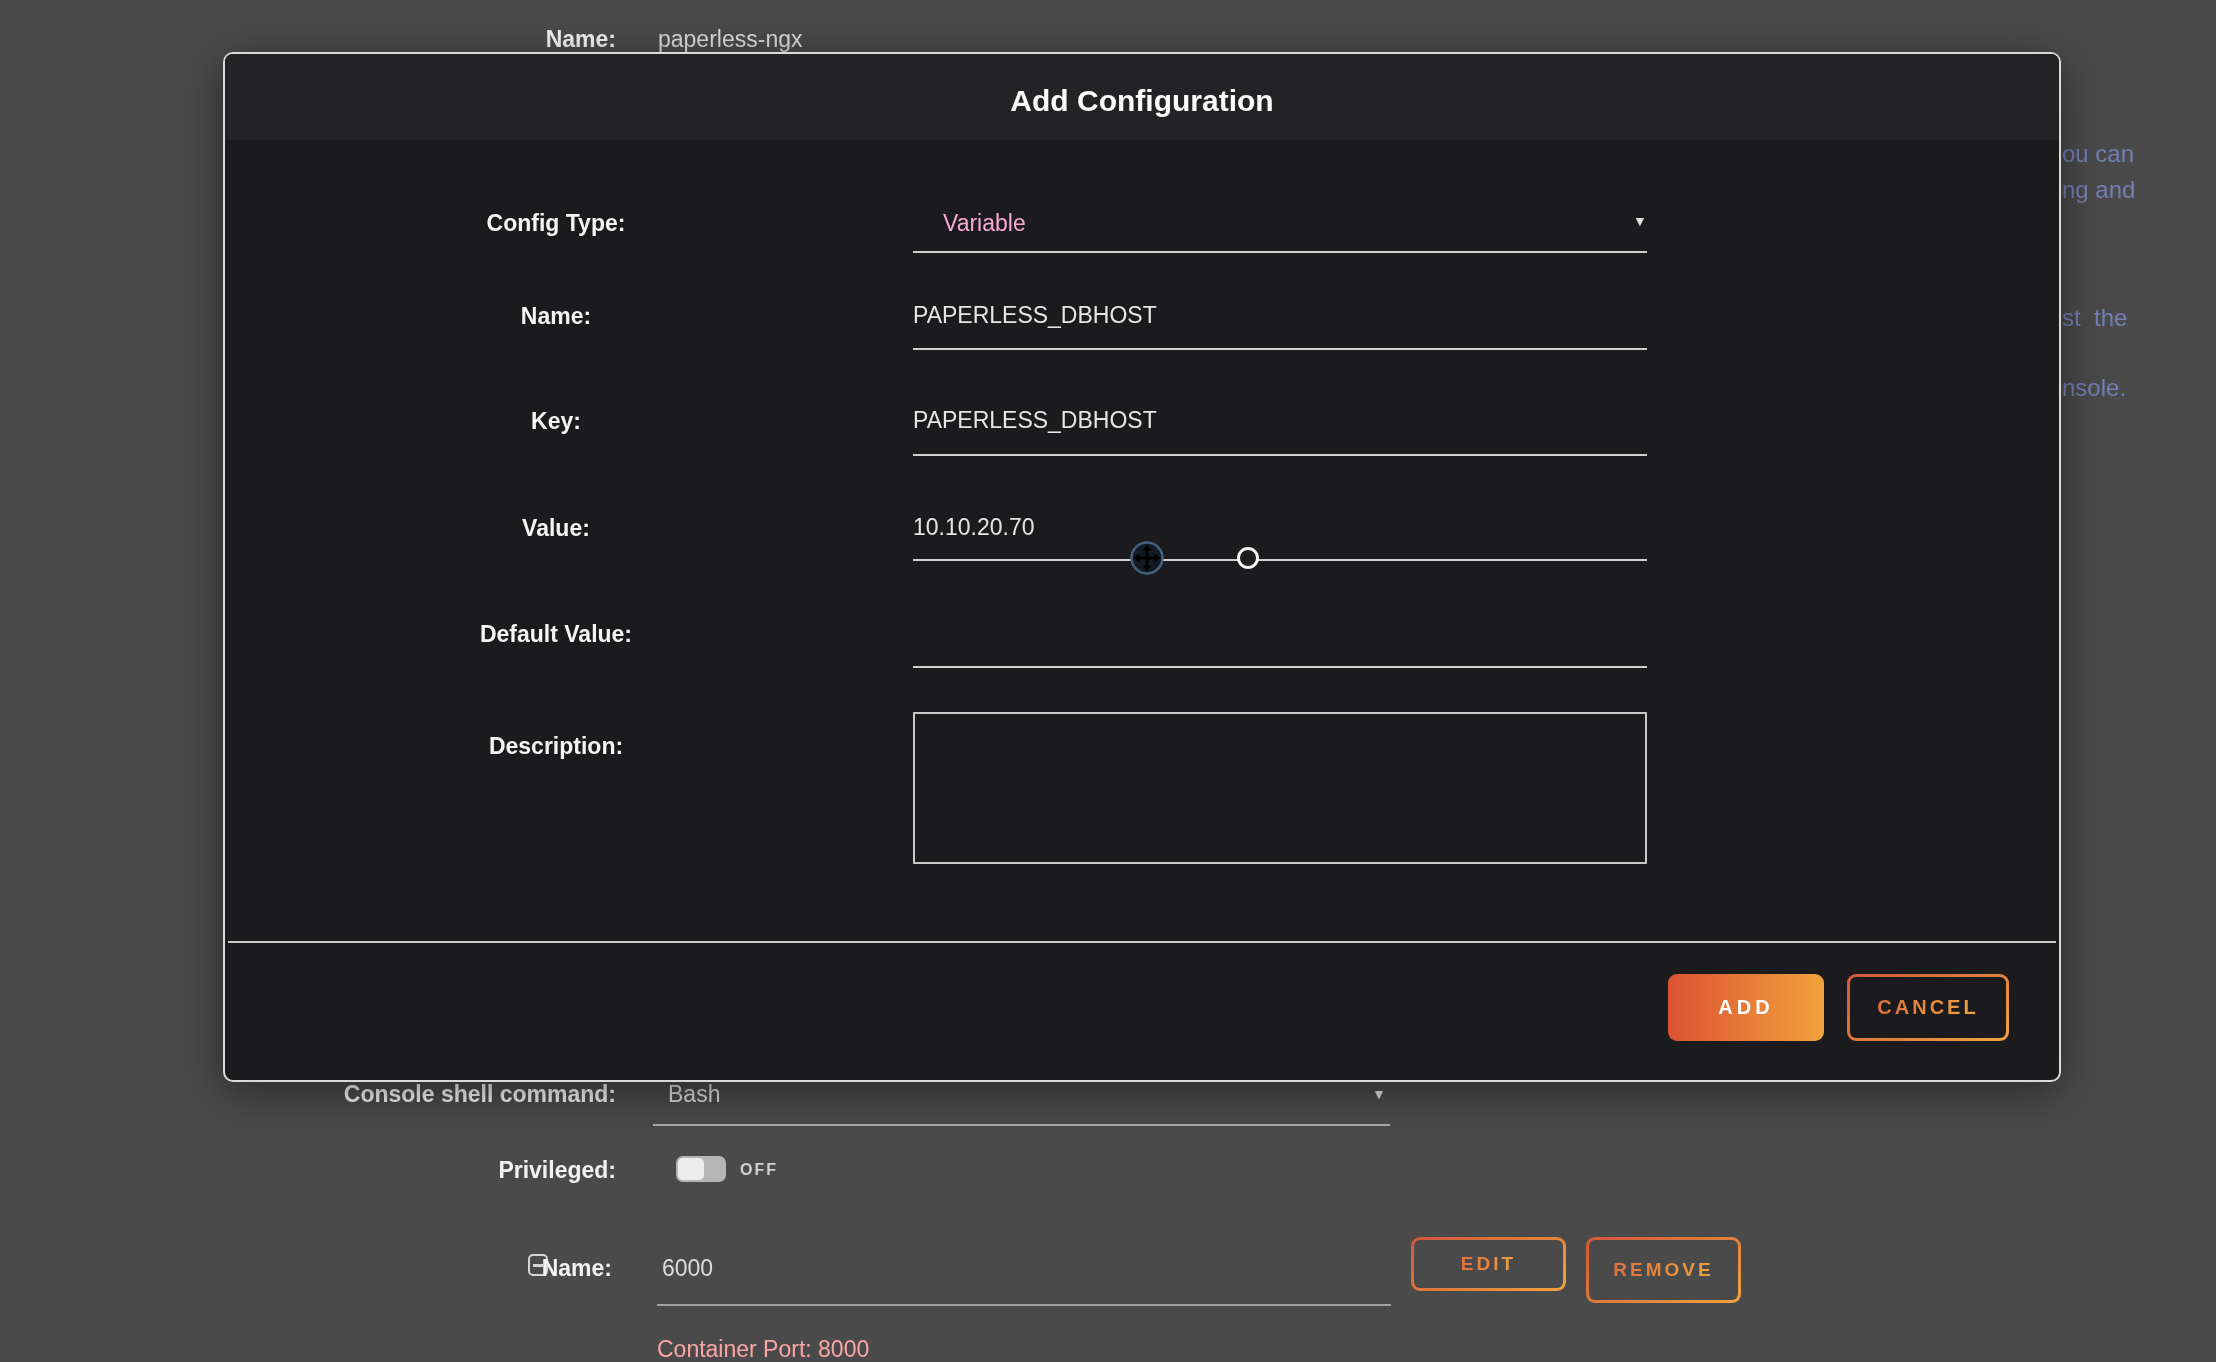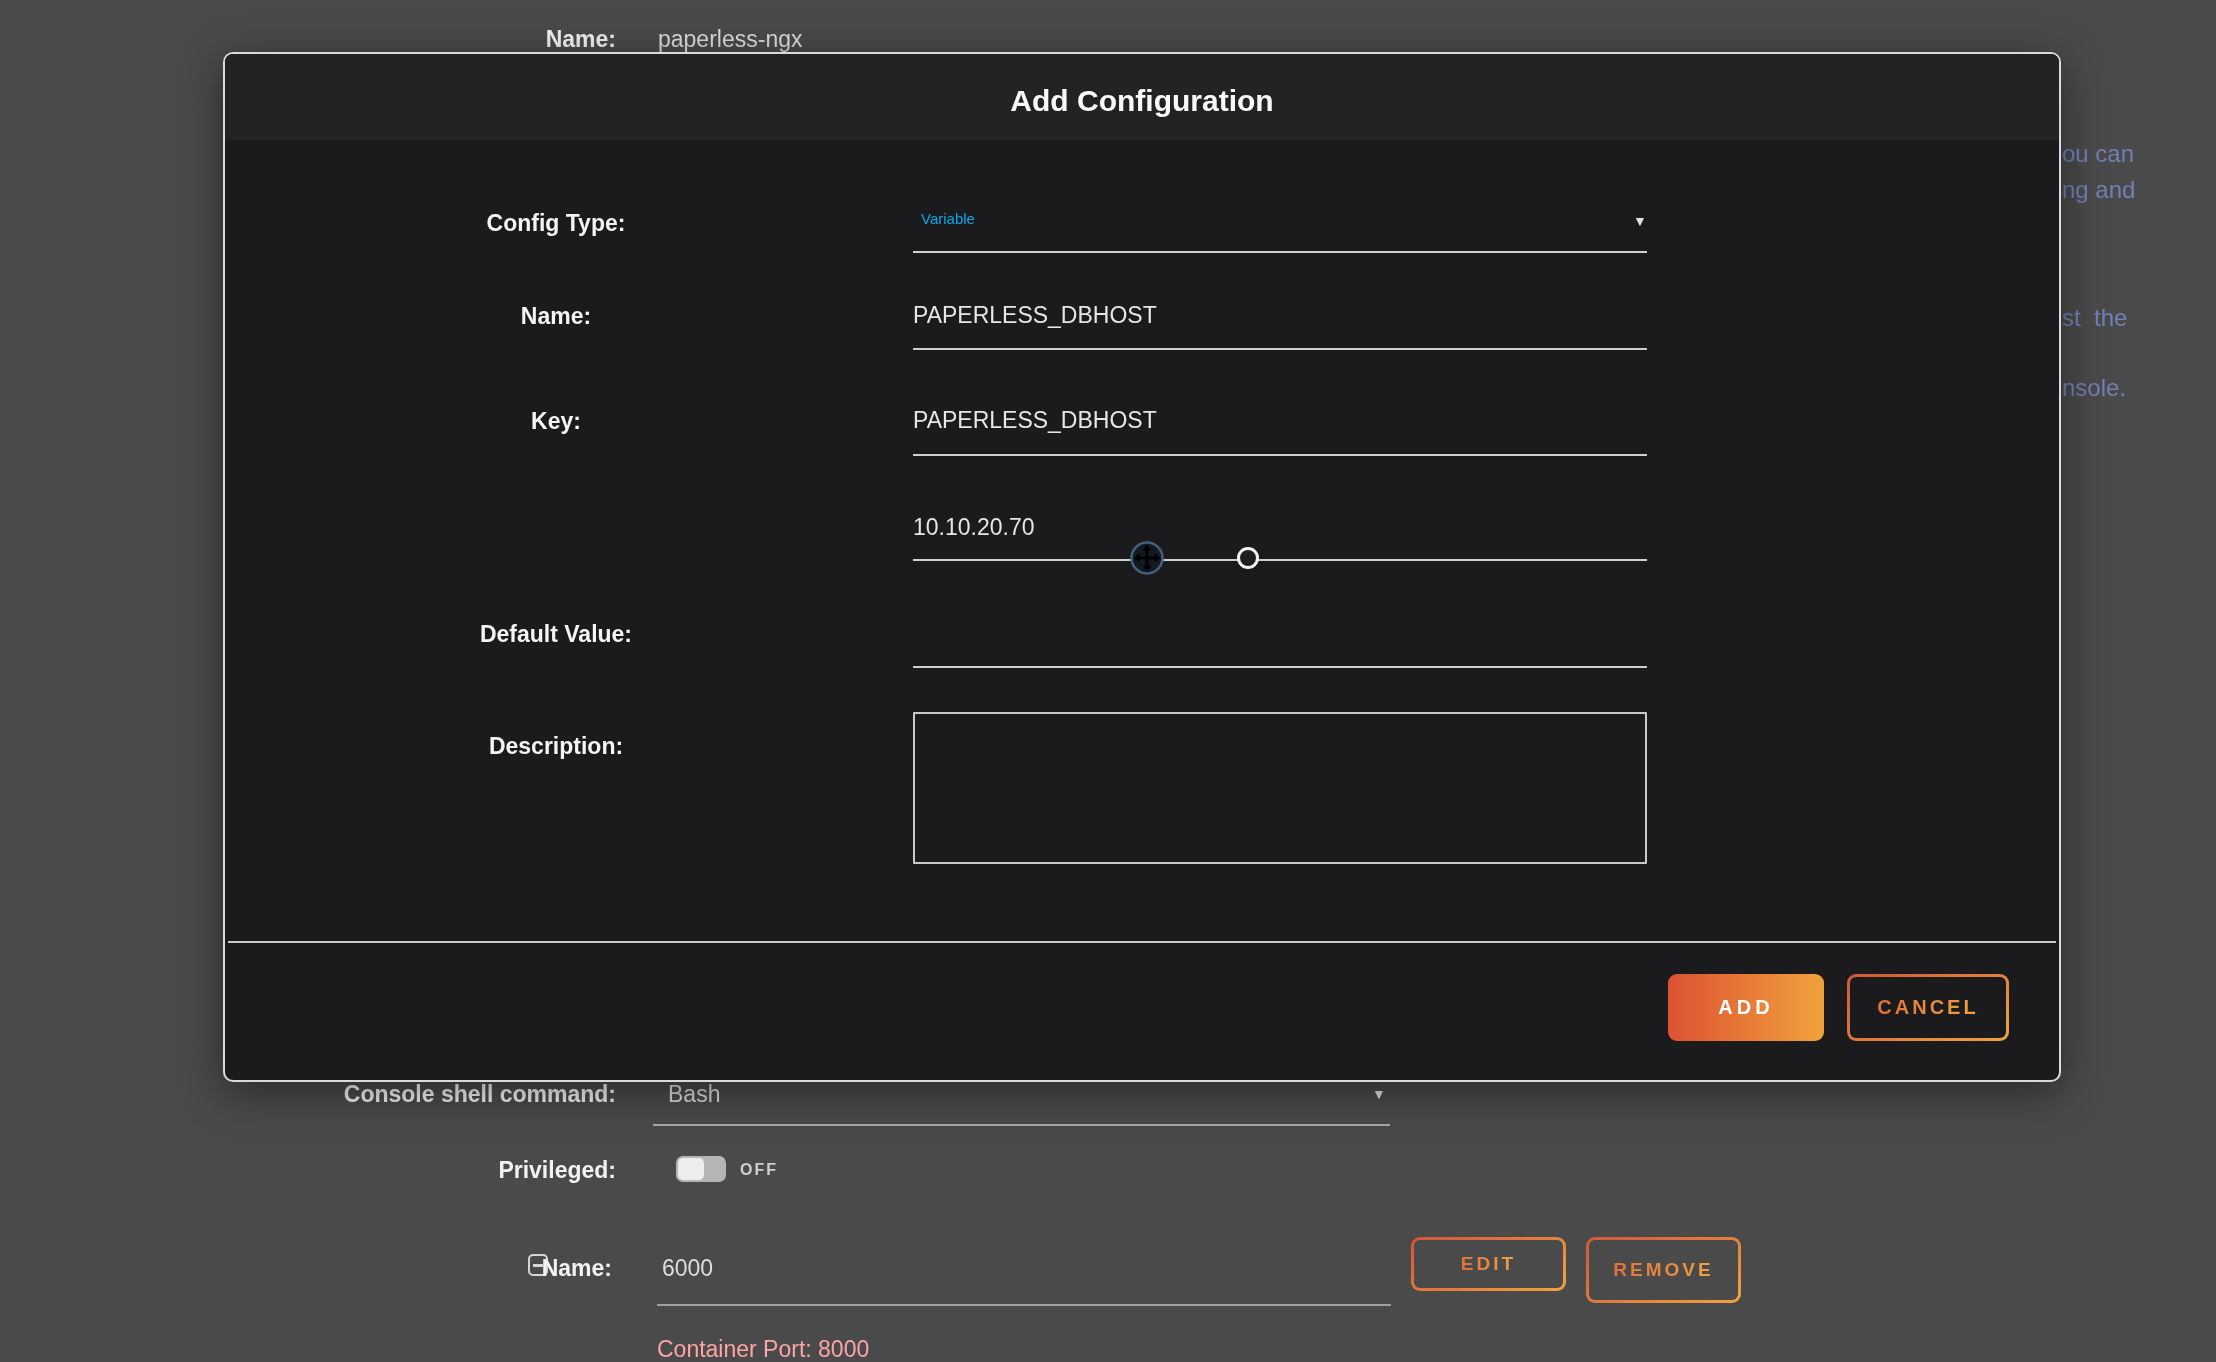--- a/index.html
+++ b/index.html
@@ -76,22 +76,22 @@
   }
   .modal-title{
     position:absolute;top:30px;left:0;width:100%;text-align:center;
     font-size:30px;font-weight:bold;color:#fafafa;
   }
   .m-label{
     position:absolute;left:0;width:662px;text-align:center;
     font-weight:bold;font-size:23px;color:#f4f4f4;white-space:nowrap;
   }
   .m-value{
-    position:absolute;left:696px;width:734px;
-    font-size:15px;color:#0ea5e9;white-space:nowrap;
+    position:absolute;left:718px;width:734px;
+    font-size:23px;color:#f9a8d4;white-space:nowrap;
   }
   .m-input{
     position:absolute;left:688px;width:734px;height:32px;
     background:transparent;border:none;outline:none;
     font-family:"Liberation Sans", sans-serif;font-size:23px;color:#e6e6e6;
     padding:0;
   }
   .m-line{position:absolute;left:688px;width:734px;height:2px;background:#cfcfcf;}
   .m-textarea{
     position:absolute;left:688px;top:658px;width:734px;height:152px;
@@ -173,20 +173,21 @@
     <div class="m-line" style="top:197px;"></div>
 
     <div class="m-label" style="top:249px;">Name:</div>
     <input class="m-input" style="top: 245px;" type="text" value="PAPERLESS_DBHOST">
     <div class="m-line" style="top:294px;"></div>
 
     <div class="m-label" style="top:354px;">Key:</div>
     <input class="m-input" style="top: 350px;" type="text" value="PAPERLESS_DBHOST">
     <div class="m-line" style="top:400px;"></div>
 
+    <div class="m-label" style="top:461px;">Value:</div>
     <input class="m-input" style="top: 457px;" type="text" value="10.10.20.70">
     <div class="m-line" style="top:505px;"></div>
 
     <div class="m-label" style="top:567px;">Default Value:</div>
     <input class="m-input" style="top: 563px;" type="text" value="">
     <div class="m-line" style="top:612px;"></div>
 
     <div class="m-label" style="top:679px;">Description:</div>
     <textarea class="m-textarea" style=""></textarea>
 

